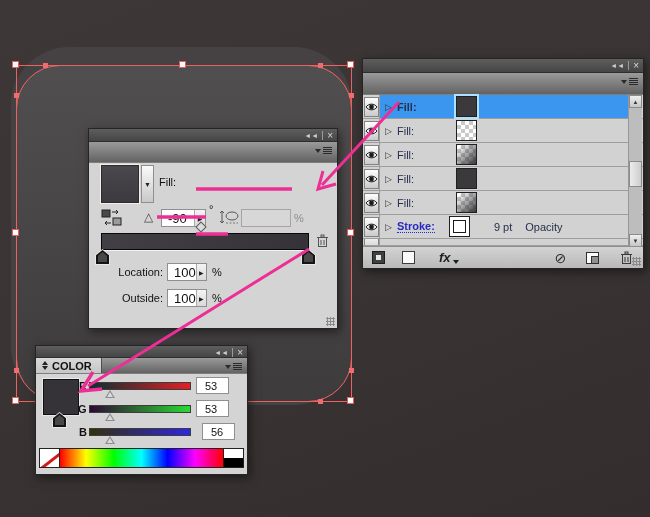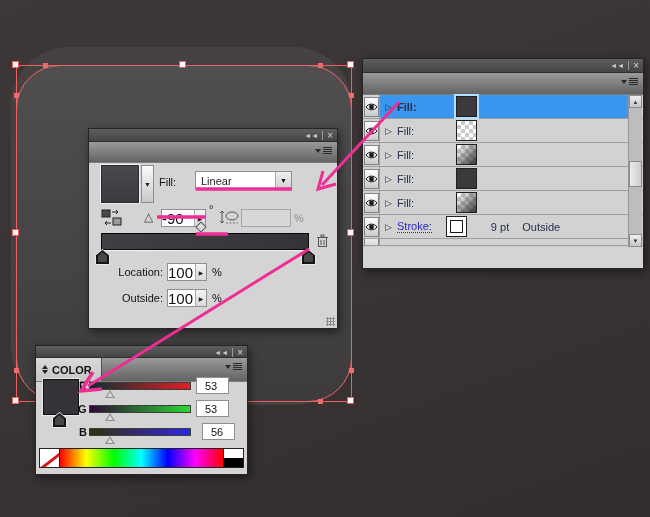--- a/index.html
+++ b/index.html
@@ -68,21 +68,21 @@
   .grip {
     position:absolute; right:2px; bottom:2px; width:9px; height:9px;
     background-image:radial-gradient(#8a8a8a 1px, transparent 1.1px);
     background-size:3px 3px;
   }
   
   .field {
     background:#fff; border:1px solid #8f8f8f; height:18px;
     display:flex; align-items:center; position:absolute;
   }
-  .field .val { flex:1; padding-left:0; font-size:15px; color:#111; }
+  .field .val { flex:1; padding-left:6px; font-size:13px; color:#111; }
   .field .spin {
     width:11px; align-self:stretch; border-left:1px solid #aaa;
     background:linear-gradient(#f4f4f4,#d9d9d9);
     display:flex; align-items:center; justify-content:center;
     font-size:6px; color:#222;
   }
   .field.disabled { background:#d7d7d7; border-color:#a5a5a5; }
   .dropdown {
     background:#fff; border:1px solid #8f8f8f; height:19px;
     display:flex; align-items:center; position:absolute;
@@ -136,21 +136,21 @@
   }
   .eye-box {
     width:15px; height:20px; border:1px solid #838383;
     background:linear-gradient(#fdfdfd,#cacaca);
     display:flex; align-items:center; justify-content:center;
   }
   .row-body { flex:1; display:flex; align-items:center; padding-left:5px; }
   .ap-row.selected .row-body { background:#3a96ee; }
   .disclosure { font-size:9px; color:#333; width:12px; }
   .row-label { font-size:11px; color:#25304d; min-width:46px; }
-  .link { color:#2a2abdr; }
+  .link { color:#2a2abdr;font-weight:bold; }
   .row-label.link { color:#2929c4; border-bottom:1px dotted #2929c4; min-width:0; margin-right:14px; }
   .sw {
     width:21px; height:21px; border:1px solid #202020; margin-left:13px;
     background:#3b393c; position:relative; flex:none;
   }
   .ap-row.selected .sw { box-shadow:0 0 0 2px #aee0ff; }
   .checker {
     background-color:#fff;
     background-image:
       linear-gradient(45deg,#c9c9c9 25%,transparent 25%,transparent 75%,#c9c9c9 75%),
@@ -277,24 +277,20 @@
         </span>
     </div>
   </div>
 
   <div class="g-swatch"></div>
   <div class="g-swatch-arrow">
     <span>▼</span>
   </div>
 
   <span class="mini-label" style="left:70px;top:47px">Fill:</span>
-  <div class="dropdown" style="left:106px;top:42px;width:97px">
-    <span class="val">Linear</span>
-    <span class="dbtn">▼</span>
-  </div>
 
   <svg style="position:absolute;left:12px;top:80px" width="22" height="18">
     <rect x="1" y="1" width="8" height="7" fill="#4a4a4a" stroke="#222"></rect>
     <rect x="12" y="9" width="8" height="7" fill="#9a9a9a" stroke="#222"></rect>
     <path d="M11,3 h6 l-2,-2 m2,2 l-2,2" stroke="#222" fill="none"></path>
     <path d="M10,14 h-6 l2,-2 m-2,2 l2,2" stroke="#222" fill="none"></path>
   </svg>
 
   <span class="mini-label" style="left:55px;top:81px;font-size:12px;color:#4a4a4a">△</span>
   <div class="field" style="left:72px;top:80px;width:45px">
@@ -349,21 +345,21 @@
 </div>
 
 <div class="panel" style="left:35px;top:345px;width:213px;height:130px">
   <div class="topbar" style="height:12px">
     <div class="topbar-icons">
       <span>◄◄</span>
       <span class="divider"></span>
       <span class="close">×</span>
     </div>
   </div>
-  <div class="tabrow" style="height:24px">
+  <div class="tabrow" style="height:16px">
     <div class="tab">
       <span class="updown">
           <i class="u"></i>
           <i class="d"></i>
         </span>
       <span>COLOR</span>
     </div>
     <div class="panel-menu">
       <span class="tri"></span>
         <span class="bars">
@@ -523,41 +519,61 @@
               <circle cx="6.5" cy="5" r="2.4" fill="#1d1d1d"></circle>
             </svg>
       </div>
         </div>
       <div class="row-body">
         <span class="disclosure">▷</span>
         <span class="row-label link">Stroke:</span>
         <span class="sw stroke-sw" style="margin-left:0"></span>
         <span class="row-detail">
           <span>9 pt</span>
-          <span>Outside</span>
+          <span>Opacity</span>
         </span>
       </div>
     </div>
 
     <div class="ap-row row-sliver">
       <div class="eye-cell">
           <div class="eye-box"></div>
         </div>
       <div class="row-body">
           <span class="sliver-dots"></span>
         </div>
     </div>
   </div>
 
   <div class="scrollbar">
     <div class="sb-btn" style="top:0">▲</div>
     <div class="sb-thumb"></div>
     <div class="sb-btn" style="bottom:0">▼</div>
   </div>
 
+  <div class="ap-toolbar">
+    <div class="tb-icon sq-dark">
+        <i></i>
+      </div>
+    <div class="tb-icon sq-light"></div>
+    <div class="fx">
+      <span>fx</span>
+        <span class="tri"></span>
+    </div>
+    <div class="clear-icon">⊘</div>
+    <div class="dup-icon"></div>
+    <svg class="trash-btn" width="13" height="14">
+      <rect x="2.5" y="3.5" width="8" height="9" fill="none" stroke="#3a3a3a"></rect>
+      <line x1="1" y1="3.5" x2="12" y2="3.5" stroke="#3a3a3a"></line>
+      <rect x="5" y="1" width="3" height="2" fill="none" stroke="#3a3a3a"></rect>
+      <line x1="5" y1="6" x2="5" y2="11" stroke="#3a3a3a"></line>
+      <line x1="8" y1="6" x2="8" y2="11" stroke="#3a3a3a"></line>
+    </svg>
+    <div class="grip"></div>
+  </div>
 </div>
 
 <svg class="overlay" width="650" height="517">
   <line x1="399" y1="102" x2="322" y2="185" stroke="#ed2e95" stroke-width="3"></line>
   <polyline points="323,171 318,189 336,184" fill="none" stroke="#ed2e95" stroke-width="3"></polyline>
   <line x1="309" y1="249" x2="88" y2="386" stroke="#ed2e95" stroke-width="3"></line>
   <polyline points="93,372 81,391 102,389" fill="none" stroke="#ed2e95" stroke-width="3.5"></polyline>
   <line x1="196" y1="189" x2="292" y2="189" stroke="#ed2e95" stroke-width="3.5"></line>
   <line x1="157" y1="217" x2="206" y2="217" stroke="#ed2e95" stroke-width="3.5"></line>
   <line x1="196" y1="234" x2="228" y2="234" stroke="#ed2e95" stroke-width="3.5"></line>

